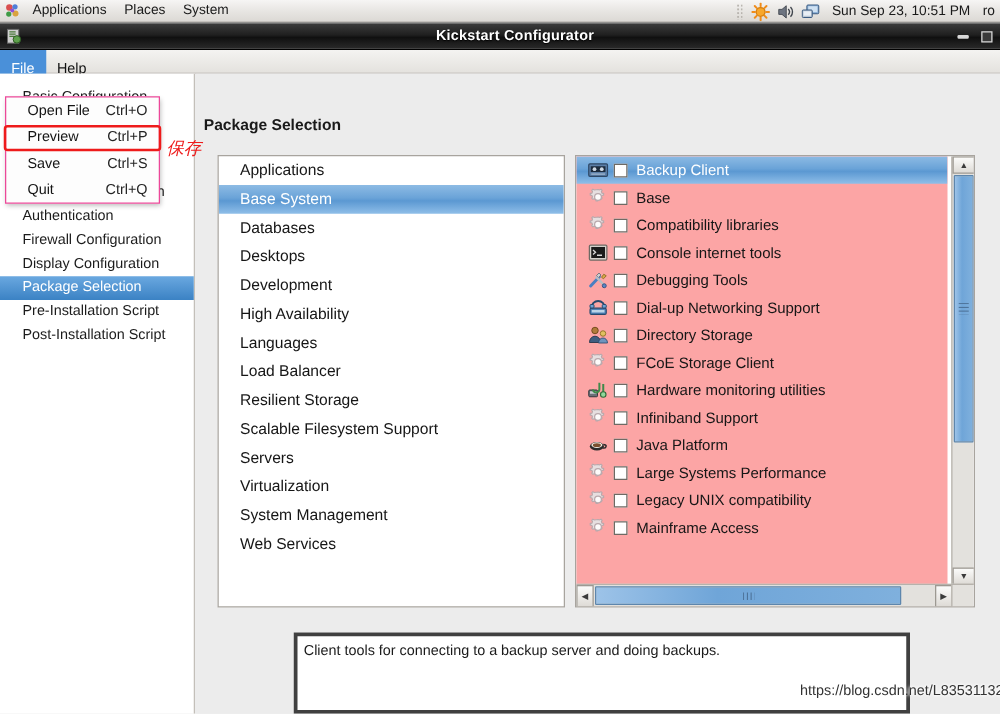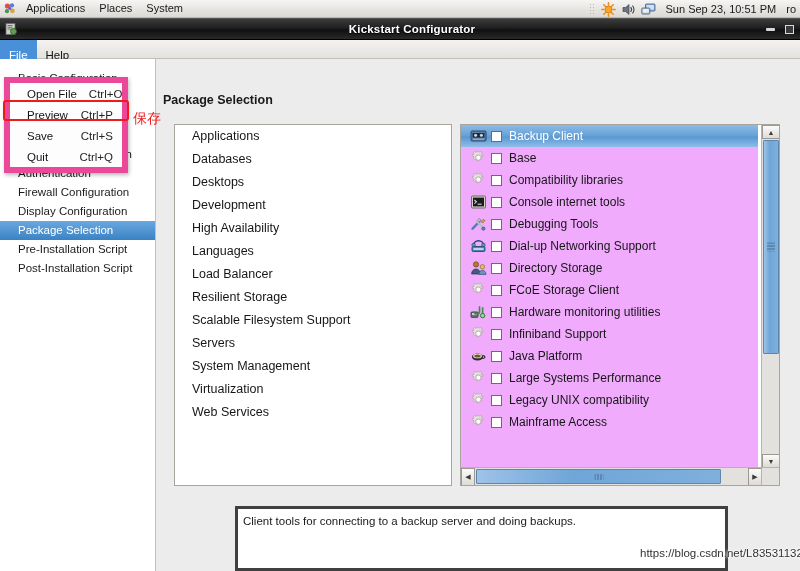--- a/index.html
+++ b/index.html
@@ -99,21 +99,21 @@
     color: #ffffff; font-weight: normal;
   }
 
   
   .pkgframe {
     position: absolute; left: 303px; top: 65px; width: 320px; height: 362px;
     border: 1px solid #a8a49e; background: #fff; overflow: hidden;
   }
   .pkglist {
     position: absolute; left: 0; top: 0; width: 297px; height: 343px;
-    background: #f0abfc; overflow: hidden;
+    background: #fca5a5; overflow: hidden;
   }
   .pkg-item {
     height: 22px; display: flex; align-items: center;
     padding-left: 9px; font-size: 12px; color: #161616; cursor: default;
   }
   .pkg-item.sel {
     background: linear-gradient(to bottom, #8dbbe4 0%, #6aa3d8 45%, #5b98d2 55%, #8fbee8 100%);
     color: #fff;
   }
   .pkg-icon { width: 17px; height: 16px; margin-right: 4px; flex: 0 0 17px; position: relative; }
@@ -155,38 +155,39 @@
   
   .descbox {
     position: absolute; left: 78px; top: 447px; width: 493px; height: 65px;
     background: #fff; border: 3px solid #404040;
   }
   .desc-text { padding: 6px 5px; font-size: 11.5px; color: #1a1a1a; }
 
   
   .filemenu {
     position: absolute; left: 4px; top: 59px; width: 124px;
-    background: #fdfdfd; border: 6px solid #ec4899;
+    background: #fdfdfd; border: 1px solid #ec4899;
     box-shadow: 1px 2px 4px rgba(0,0,0,.28); z-index: 40;
   }
   .fm-item {
     height: 21px; display: flex; align-items: center; justify-content: space-between;
     padding: 0 9px 0 17px; font-size: 11.5px; color: #141414; white-space: nowrap;
   }
   .fm-accel { color: #242424; font-size: 11.5px; padding-left: 12px; }
 
   
   .redbox {
     position: absolute; left: 3px; top: 82px; width: 126px; height: 21px;
     border: 2px solid #ee1b1b; border-radius: 3px; z-index: 60; pointer-events: none;
   }
   .cn-annot {
     position: absolute; left: 133px; top: 92px; z-index: 60;
     color: #ee1b1b; font-size: 14px;
     font-family: "DejaVu Sans", sans-serif;
+    font-style: italic;
   }
 
   
   .watermark {
     position: absolute; left: 640px; top: 547px; z-index: 70;
     font-size: 11.5px; color: #333; white-space: nowrap;
     text-shadow: 0 0 2px #fff, 0 0 3px #fff, 0 0 4px #fff;
   }
 </style>
 </head>
@@ -283,31 +284,32 @@
         <div class="side-item sel">Package Selection</div>
         <div class="side-item">Pre-Installation Script</div>
         <div class="side-item">Post-Installation Script</div>
       </div>
 
       <div class="content">
         <div class="content-title">Package Selection</div>
 
         <div class="grouplist">
           <div class="group-item">Applications</div>
+          <div class="group-item sel">Base System</div>
           <div class="group-item">Databases</div>
           <div class="group-item">Desktops</div>
           <div class="group-item">Development</div>
           <div class="group-item">High Availability</div>
           <div class="group-item">Languages</div>
           <div class="group-item">Load Balancer</div>
           <div class="group-item">Resilient Storage</div>
           <div class="group-item">Scalable Filesystem Support</div>
           <div class="group-item">Servers</div>
+          <div class="group-item">Virtualization</div>
           <div class="group-item">System Management</div>
-          <div class="group-item">Virtualization</div>
           <div class="group-item">Web Services</div>
         </div>
 
         <div class="pkgframe">
           <div class="pkglist">
 
             <div class="pkg-item sel">
               <span class="pkg-icon">
                 <svg width="17" height="16" viewBox="0 0 17 16">
                   <rect x="1" y="3" width="15" height="10" rx="1" fill="#5b7fa8" stroke="#2e4866" stroke-width="1"></rect>

